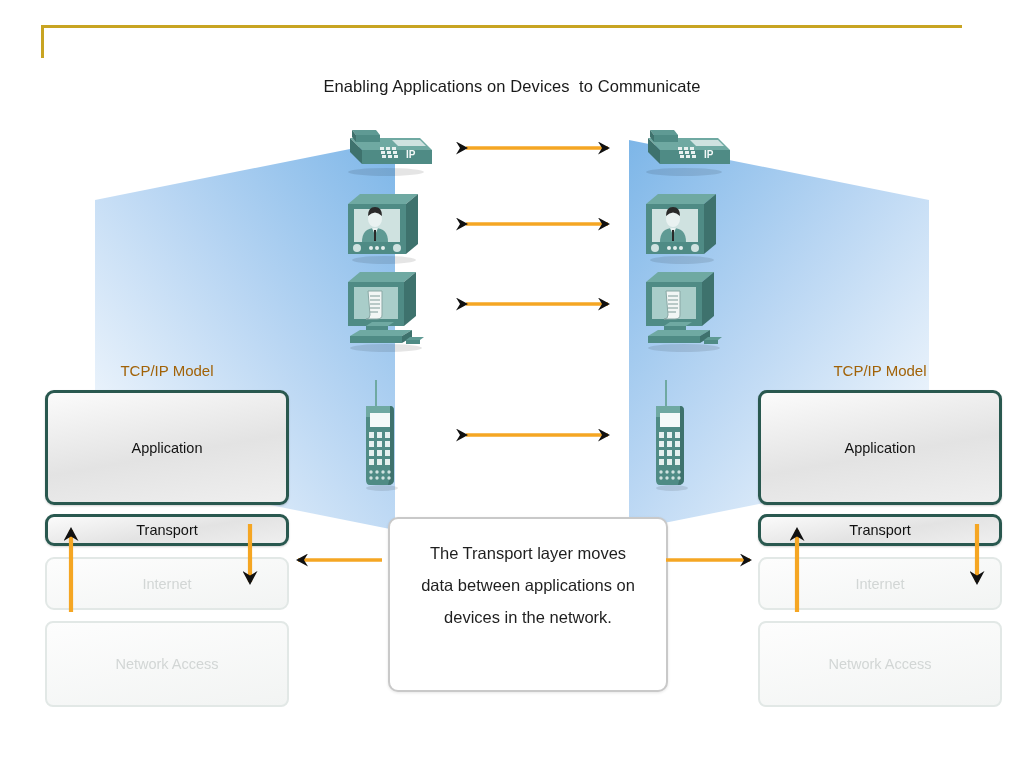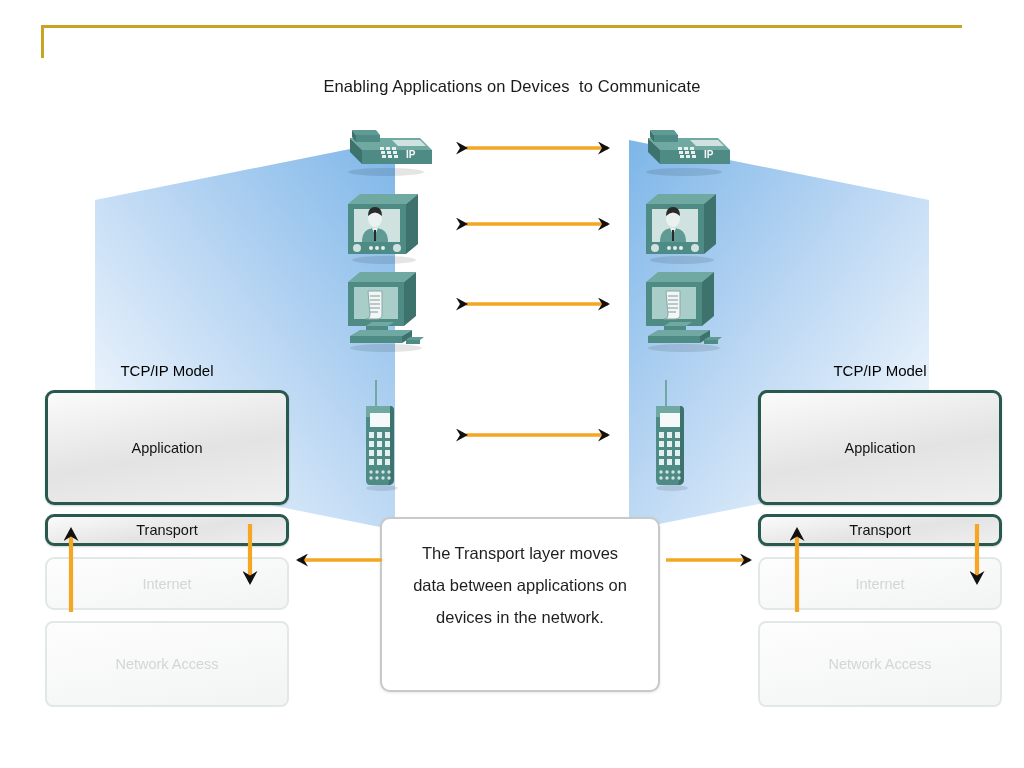--- a/index.html
+++ b/index.html
@@ -65,21 +65,21 @@
     position: absolute;
     top: 362px;
     width: 244px;
   }
   .stack-left  { left: 45px; }
   .stack-right { left: 758px; }
 
   .stack-title {
     text-align: center;
     font-size: 15px;
-    color: #000000;
+    color: #a16207;
     margin-bottom: 10px;
     height: 18px;
     line-height: 18px;
   }
 
   .layer {
     position: relative;
     box-sizing: border-box;
     border-radius: 9px;
     display: flex;
@@ -101,21 +101,21 @@
   }
 
   .layer-application { height: 115px; margin-bottom: 9px; }
   .layer-transport   { height: 32px;  margin-bottom: 11px; text-align: right; }
   .layer-internet    { height: 53px;  margin-bottom: 11px; }
   .layer-network     { height: 86px; border-radius: 8px; }
 
   
   .callout {
     position: absolute;
-    left: 380px;
+    left: 388px;
     top: 517px;
     width: 280px;
     height: 175px;
     box-sizing: border-box;
     border: 2px solid #c9c9c9;
     border-radius: 10px;
     background: #ffffff;
     box-shadow: 0 1px 3px rgba(0,0,0,0.10);
     padding: 18px 22px 0 22px;
     text-align: center;

